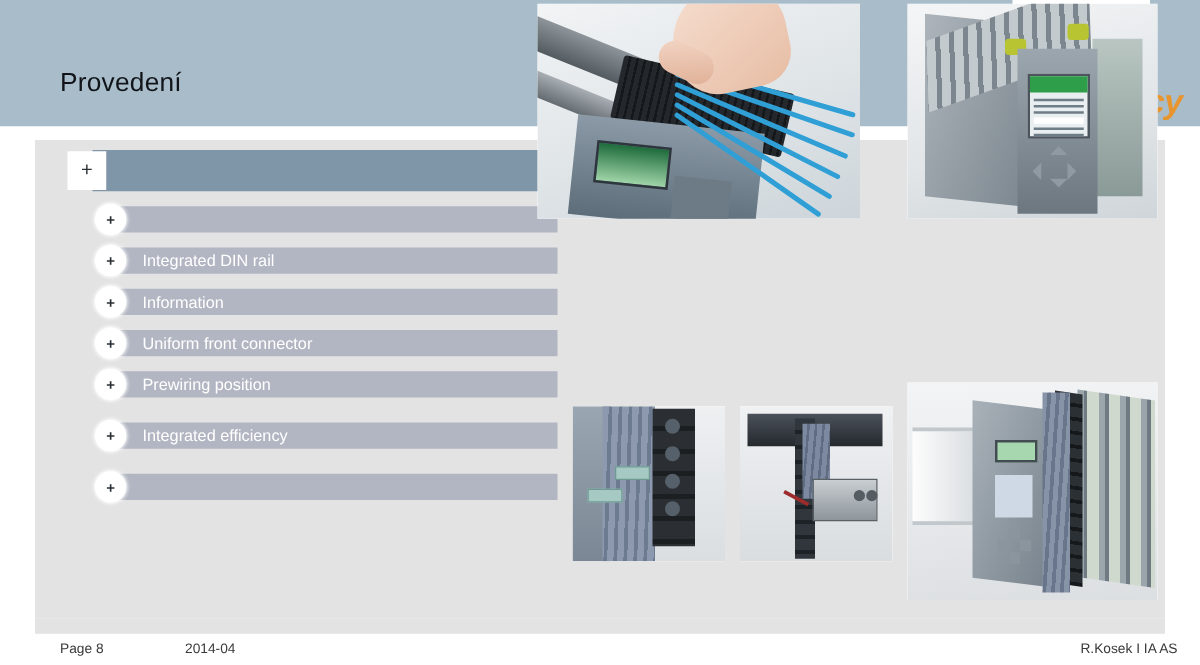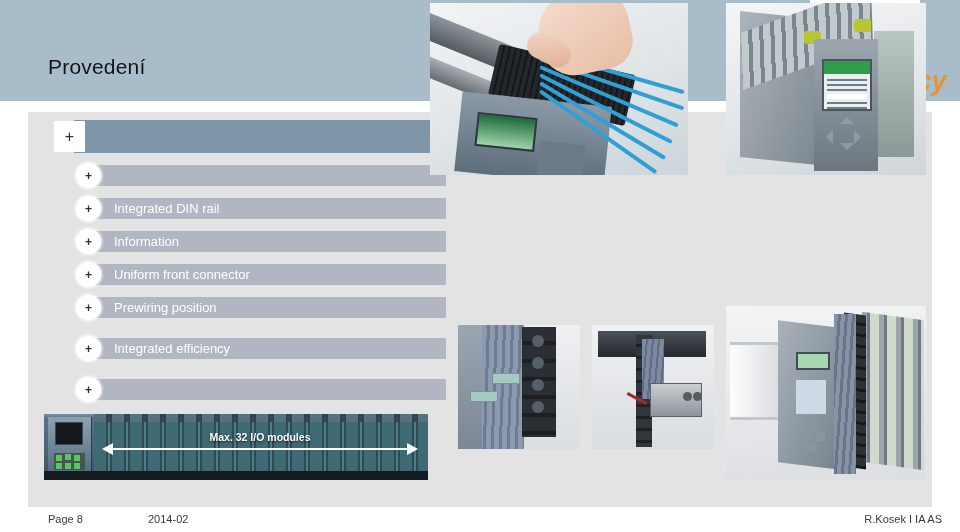--- a/index.html
+++ b/index.html
@@ -393,42 +393,20 @@
       <span class="label">Integrated efficiency</span>
     </div>
 
     <div class="row-sub gap">
       <div class="plus-circle">
         <span class="glyph">+</span>
       </div>
     </div>
   </div>
 
-  <div class="rack-photo">
-    <div class="rack-modules"></div>
-    <div class="rack-top-strip"></div>
-    <div class="rack-cpu">
-      <div class="screen"></div>
-      <div class="keypad">
-        <i style="left:2px;top:2px"></i>
-          <i style="left:11px;top:1px"></i>
-          <i style="left:20px;top:2px"></i>
-        <i style="left:2px;top:10px"></i>
-          <i style="left:11px;top:10px"></i>
-          <i style="left:20px;top:10px"></i>
-      </div>
-    </div>
-    <div class="rack-bottom-strip"></div>
-    <div class="arrow-wrap">
-      <div class="arrow-caption">Max. 32 I/O modules</div>
-      <div class="arrow-line"></div>
-      <div class="arrow-head left"></div>
-      <div class="arrow-head right"></div>
-    </div>
-  </div>
 </div>
 
 <div class="photo" id="photo-a">
   <div class="inner">
     <div class="pa-bg"></div>
     <div class="pa-rail1"></div>
     <div class="pa-rail2"></div>
     <div class="pa-conn"></div>
     <div class="pa-plc"></div>
     <div class="pa-screen"></div>
@@ -518,15 +496,15 @@
       <i style="left:18px;top:10px"></i>
       <i style="left:9px; top:20px"></i>
     </div>
     <div class="pe-cbl"></div>
   </div>
 </div>
 
 <div class="footer-band"></div>
 <div class="footer">
   <span class="page">Page 8</span>
-  <span class="date">2014-02</span>
+  <span class="date">2014-04</span>
   <span class="author">R.Kosek I IA AS</span>
 </div>
 
 </body></html>

